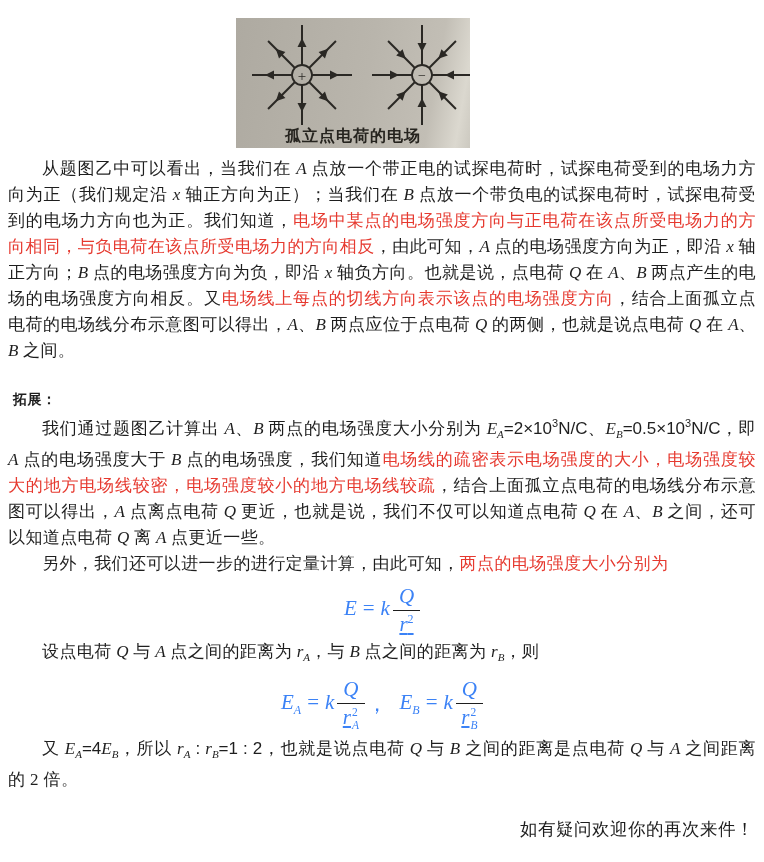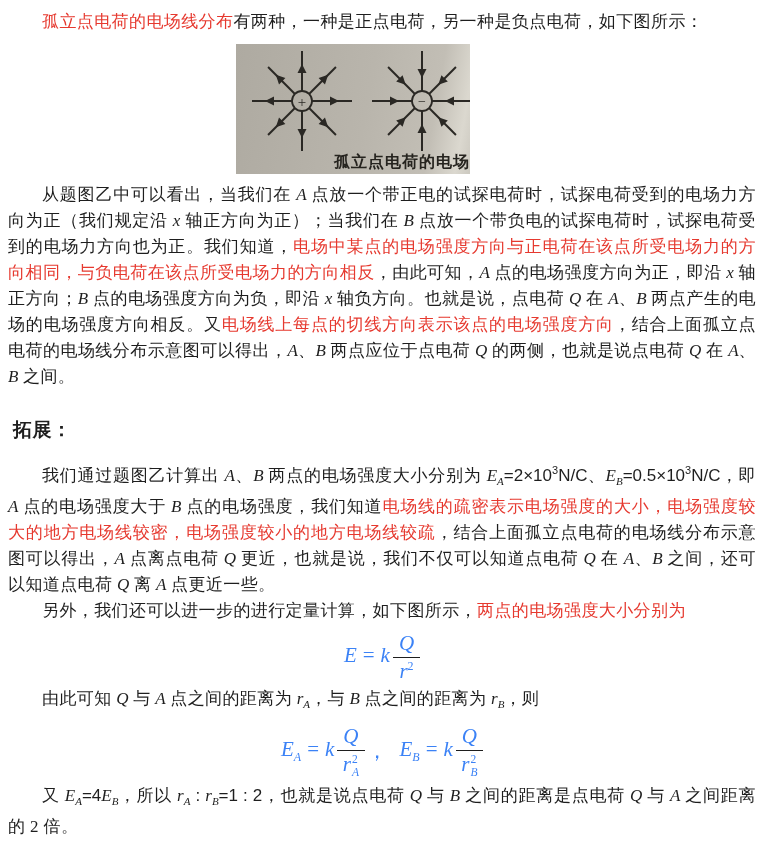--- a/index.html
+++ b/index.html
@@ -34,35 +34,35 @@
   .photo {
     position: relative;
     width: 234px; height: 130px;
     margin: 9px 0 8px 228px;
     background: linear-gradient(100deg, #aeaaa1 0%, #b9b5ac 55%, #c2beb5 82%, #dbd8cf 94%, #ccc9c0 100%);
   }
   .photo svg { display: block; }
   .caption {
     position: absolute;
     left: 0; bottom: 1px; width: 100%;
-    text-align: right;
+    text-align: center;
     font-family: "DejaVu Sans", "Liberation Sans", sans-serif;
     font-weight: bold;
     font-size: 16px;
     letter-spacing: 1px;
     color: #26241f;
   }
   .diagram-line { stroke: #2a2824; stroke-width: 2; }
   .diagram-thin { stroke: #2a2824; stroke-width: 1.8; }
   .diagram-fill { fill: #2a2824; }
 
   .heading {
-    font-size: 19px;
+    font-size: 14px;
     font-weight: bold;
-    margin: 27px 0 14px 5px;
+    margin: 27px 0 1px 5px;
     letter-spacing: 0.5px;
   }
 
   
   .formula {
     text-align: center;
     font-family: "Liberation Serif", serif;
     font-style: italic;
     font-size: 21px;
     color: #3b82f6;
@@ -71,21 +71,21 @@
   .formula.f2 { margin: 6px 0 4px 0; }
   .feq { font-style: normal; margin: 0 6px; }
   .fcoef { margin-right: 3px; }
   .frac { display: inline-block; vertical-align: middle; text-align: center; }
   .ftop {
     display: block;
     padding: 0 6px 2px 6px;
     border-bottom: 1.5px solid #1e1e1e;
     line-height: 1.15;
   }
-  .fbot { display: block; padding-top: 1px; line-height: 1.15; }
+  .fbot { display: block; padding-top: 1px; line-height: 1.15; text-decoration: underline; }
   .fbot sup { font-size: 12px; font-style: normal; }
   .stack {
     display: inline-flex;
     flex-direction: column;
     align-items: flex-start;
     vertical-align: middle;
     line-height: 1;
     margin-left: 1px;
   }
   .stack .st-sup { font-size: 11.5px; font-style: normal; line-height: 1.1; }
@@ -99,21 +99,20 @@
     font-size: 17.5px;
     letter-spacing: 0.5px;
     line-height: 26px;
   }
 </style>
 </head>
 <body>
 
 <div class="page">
 
-  <p class="para indent"><span class="cn red">孤立点电荷的电场线分布</span><span class="cn">有两种，一种是正点电荷，另一种是负点电荷，如下图所示：</span></p>
 
   <div class="photo">
     <svg width="234" height="130" viewBox="0 0 234 130">
 
       <g transform="translate(66,57)">
         <g transform="rotate(0)">
             <line class="diagram-line" x1="10" y1="0" x2="50" y2="0"></line>
             <polygon class="diagram-fill" points="37,0 28,-4.5 28,4.5"></polygon>
           </g>
         <g transform="rotate(45)">
@@ -187,30 +186,30 @@
     </svg>
     <div class="caption">孤立点电荷的电场</div>
   </div>
 
   <p class="para indent"><span class="cn">从题图乙中可以看出，当我们在 </span><span class="var">A</span><span class="cn"> 点放一个带正电的试探电荷时，试探电荷受到的电场力方向为正（我们规定沿 </span><span class="var">x</span><span class="cn"> 轴正方向为正）；当我们在 </span><span class="var">B</span><span class="cn"> 点放一个带负电的试探电荷时，试探电荷受到的电场力方向也为正。我们知道，</span><span class="cn red">电场中某点的电场强度方向与正电荷在该点所受电场力的方向相同，与负电荷在该点所受电场力的方向相反</span><span class="cn">，由此可知，</span><span class="var">A</span><span class="cn"> 点的电场强度方向为正，即沿 </span><span class="var">x</span><span class="cn"> 轴正方向；</span><span class="var">B</span><span class="cn"> 点的电场强度方向为负，即沿 </span><span class="var">x</span><span class="cn"> 轴负方向。也就是说，点电荷 </span><span class="var">Q</span><span class="cn"> 在 </span><span class="var">A</span><span class="cn">、</span><span class="var">B</span><span class="cn"> 两点产生的电场的电场强度方向相反。又</span><span class="cn red">电场线上每点的切线方向表示该点的电场强度方向</span><span class="cn">，结合上面孤立点电荷的电场线分布示意图可以得出，</span><span class="var">A</span><span class="cn">、</span><span class="var">B</span><span class="cn"> 两点应位于点电荷 </span><span class="var">Q</span><span class="cn"> 的两侧，也就是说点电荷 </span><span class="var">Q</span><span class="cn"> 在 </span><span class="var">A</span><span class="cn">、</span><span class="var">B</span><span class="cn"> 之间。</span></p>
 
   <div class="heading">拓展：</div>
 
   <p class="para indent"><span class="cn">我们通过题图乙计算出 </span><span class="var">A</span><span class="cn">、</span><span class="var">B</span><span class="cn"> 两点的电场强度大小分别为 </span><span class="var"><span>E</span><sub>A</sub></span><span class="num">=2×10</span><sup class="num">3</sup><span class="num">N/C</span><span class="cn">、</span><span class="var"><span>E</span><sub>B</sub></span><span class="num">=0.5×10</span><sup class="num">3</sup><span class="num">N/C</span><span class="cn">，即 </span><span class="var">A</span><span class="cn"> 点的电场强度大于 </span><span class="var">B</span><span class="cn"> 点的电场强度，我们知道</span><span class="cn red">电场线的疏密表示电场强度的大小，电场强度较大的地方电场线较密，电场强度较小的地方电场线较疏</span><span class="cn">，结合上面孤立点电荷的电场线分布示意图可以得出，</span><span class="var">A</span><span class="cn"> 点离点电荷 </span><span class="var">Q</span><span class="cn"> 更近，也就是说，我们不仅可以知道点电荷 </span><span class="var">Q</span><span class="cn"> 在 </span><span class="var">A</span><span class="cn">、</span><span class="var">B</span><span class="cn"> 之间，还可以知道点电荷 </span><span class="var">Q</span><span class="cn"> 离 </span><span class="var">A</span><span class="cn"> 点更近一些。</span></p>
 
-  <p class="para indent"><span class="cn">另外，我们还可以进一步的进行定量计算，如下图所示，</span><span class="cn red">两点的电场强度大小分别为</span></p>
+  <p class="para indent"><span class="cn">另外，我们还可以进一步的进行定量计算，由此可知，</span><span class="cn red">两点的电场强度大小分别为</span></p>
 
   <div class="formula f1">
     <span class="flhs var">E</span><span class="feq">=</span><span class="fcoef var">k</span><span class="frac">
       <span class="ftop var">Q</span>
       <span class="fbot"><span class="var">r</span><sup>2</sup></span>
     </span>
   </div>
 
-  <p class="para indent"><span class="cn">由此可知 </span><span class="var">Q</span><span class="cn"> 与 </span><span class="var">A</span><span class="cn"> 点之间的距离为 </span><span class="var"><span>r</span><sub>A</sub></span><span class="cn">，与 </span><span class="var">B</span><span class="cn"> 点之间的距离为 </span><span class="var"><span>r</span><sub>B</sub></span><span class="cn">，则</span></p>
+  <p class="para indent"><span class="cn">设点电荷 </span><span class="var">Q</span><span class="cn"> 与 </span><span class="var">A</span><span class="cn"> 点之间的距离为 </span><span class="var"><span>r</span><sub>A</sub></span><span class="cn">，与 </span><span class="var">B</span><span class="cn"> 点之间的距离为 </span><span class="var"><span>r</span><sub>B</sub></span><span class="cn">，则</span></p>
 
   <div class="formula f2">
     <span class="flhs var"><span>E</span><sub>A</sub></span><span class="feq">=</span><span class="fcoef var">k</span><span class="frac">
       <span class="ftop var">Q</span>
       <span class="fbot"><span class="var">r</span><span class="stack">
             <span class="st-sup">2</span>
             <span class="st-sub">A</span>
           </span></span>
     </span><span class="fsep">，</span><span class="flhs var"><span>E</span><sub>B</sub></span><span class="feq">=</span><span class="fcoef var">k</span><span class="frac">
       <span class="ftop var">Q</span>

